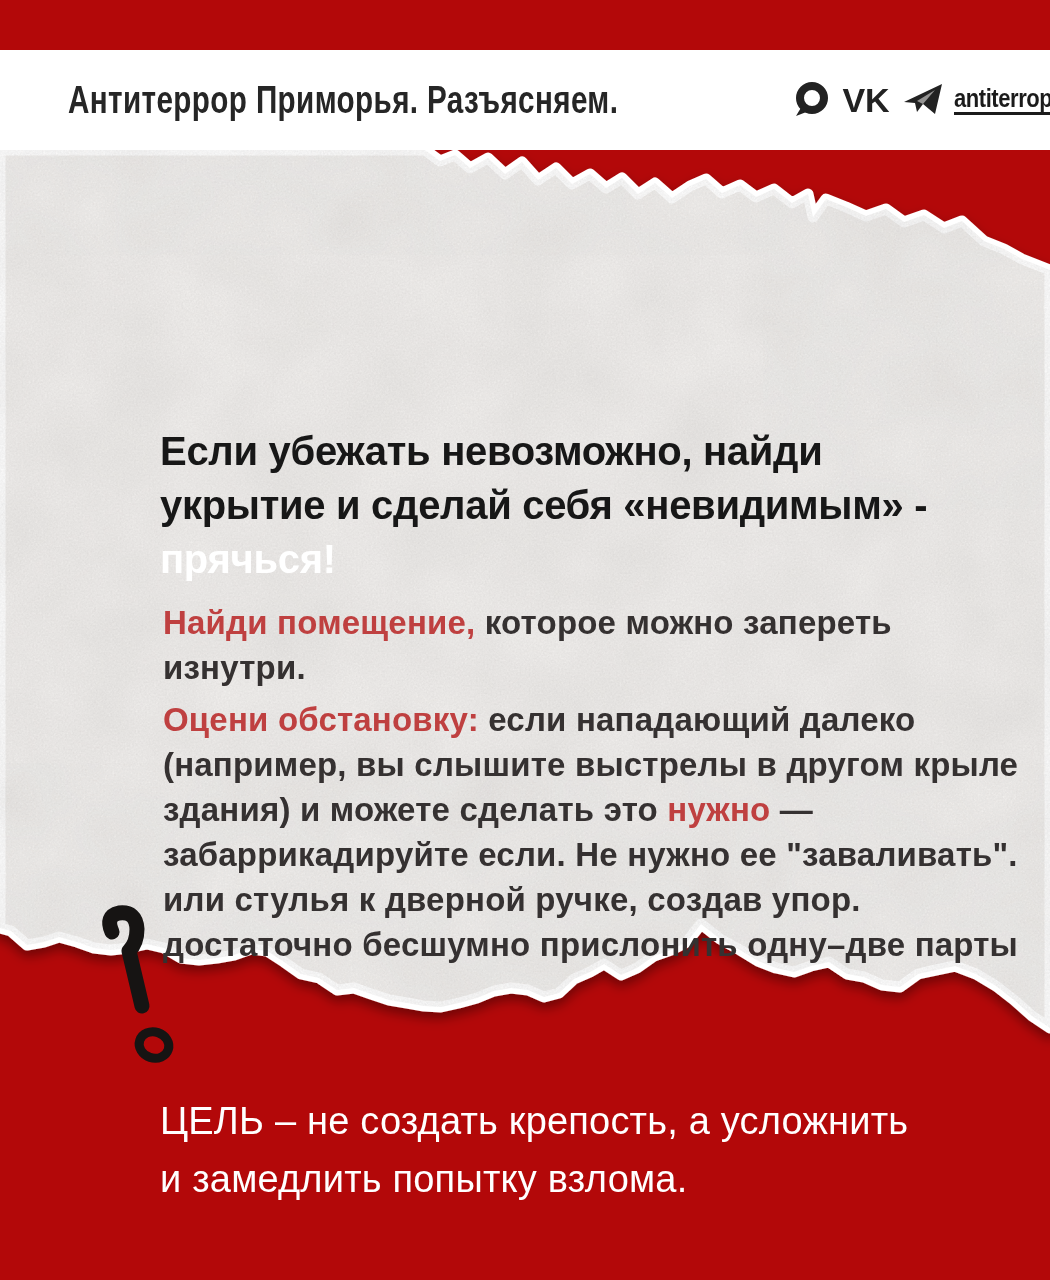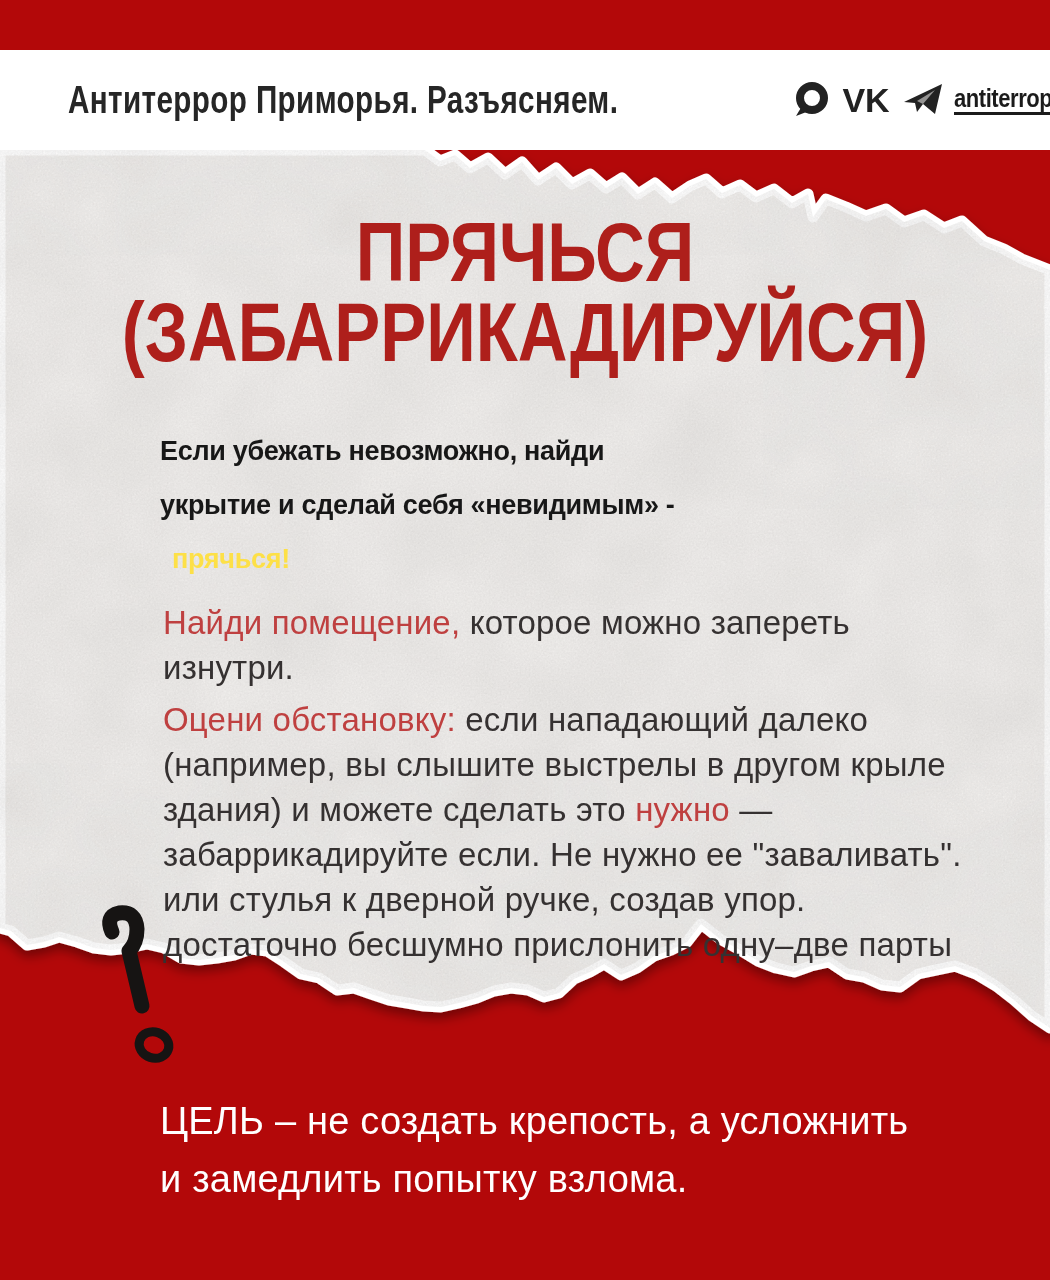--- a/index.html
+++ b/index.html
@@ -20,26 +20,26 @@
                   border-bottom:3px solid #1b1b1b;line-height:1.05;padding-bottom:1px;
                   transform:scaleX(0.88);transform-origin:0 50%;}
 
   
   .poster-title{position:absolute;left:0;top:212px;width:1050px;text-align:center;
                 z-index:2;color:#ae1f1b;font-weight:800;line-height:80px;}
   .poster-title .t-line{font-size:84px;transform:scaleX(0.82);white-space:nowrap;}
 
   
   .intro{position:absolute;left:160px;top:424px;z-index:2;color:#171717;
-         font-size:27px;font-weight:700;line-height:54px;letter-spacing:-0.3px;}
-  .intro .hl{color:#fde047;margin-left:12px;}
+         font-size:40px;font-weight:700;line-height:54px;letter-spacing:-0.3px;}
+  .intro .hl{color:#ffffff;}
 
   
   .para{position:absolute;left:163px;z-index:2;color:#353131;font-size:33px;
-        font-weight:400;line-height:45px;letter-spacing:0.2px;}
+        font-weight:700;line-height:45px;letter-spacing:0.2px;}
   .para .hl{color:#bf4040;}
   #para-room{top:600px;}
   #para-assess{top:697px;}
 
   
   .goal{position:absolute;left:160px;top:1092px;z-index:2;color:#ffffff;
         font-size:38px;font-weight:400;line-height:58px;letter-spacing:0.2px;}
 </style>
 </head>
 <body>
@@ -110,24 +110,20 @@
 
       <svg class="soc-icon" width="42" height="36" viewBox="0 0 42 36">
         <path d="M2,20 L40,2 L33,32 L21,22 L15,30 L13,21 Z" fill="#222"></path>
         <path d="M21,22 L33,8 L15,19 Z" fill="#f2f0ee" opacity="0.55"></path>
       </svg>
       <span class="channel-handle">antiterropk</span>
 
     </span>
   </div>
 
-  <div class="poster-title">
-    <div class="t-line">ПРЯЧЬСЯ</div>
-    <div class="t-line">(ЗАБАРРИКАДИРУЙСЯ)</div>
-  </div>
 
   <div class="intro">
       <div class="line"><span>Если убежать невозможно, найди</span></div>
       <div class="line"><span>укрытие и сделай себя «невидимым» -</span></div>
       <div class="line"><span class="hl">прячься!</span></div>
     </div>
 
   <div class="para" id="para-room">
       <div class="line"><span class="hl">Найди помещение,</span><span> которое можно запереть</span></div>
       <div class="line"><span>изнутри.</span></div>

